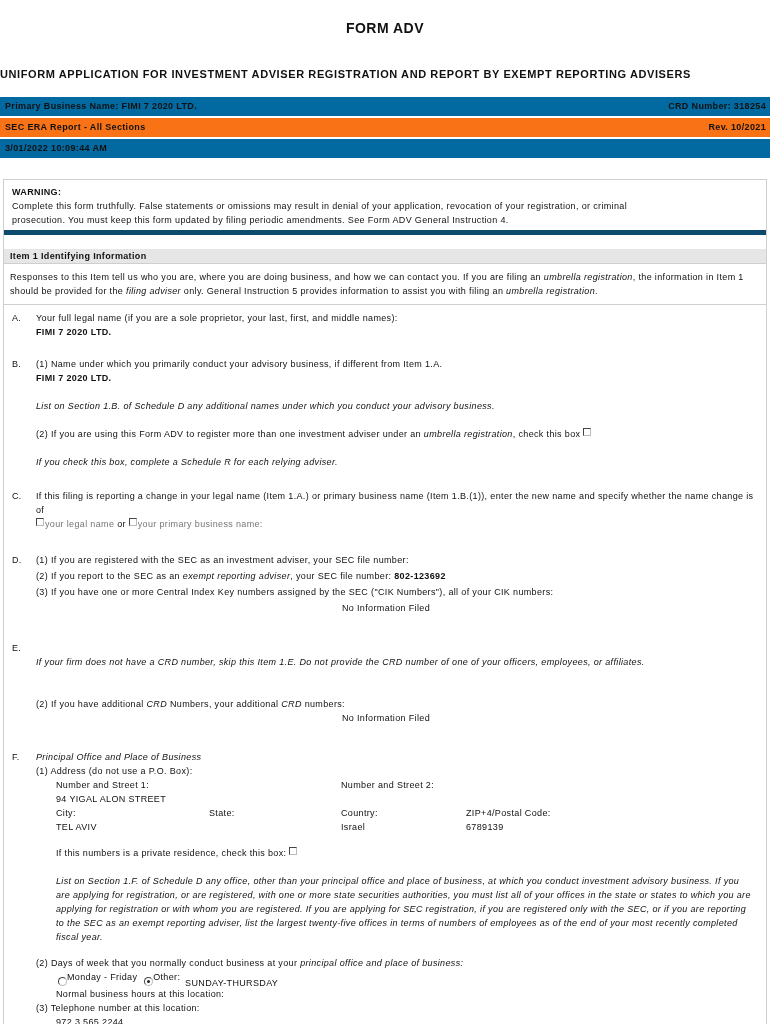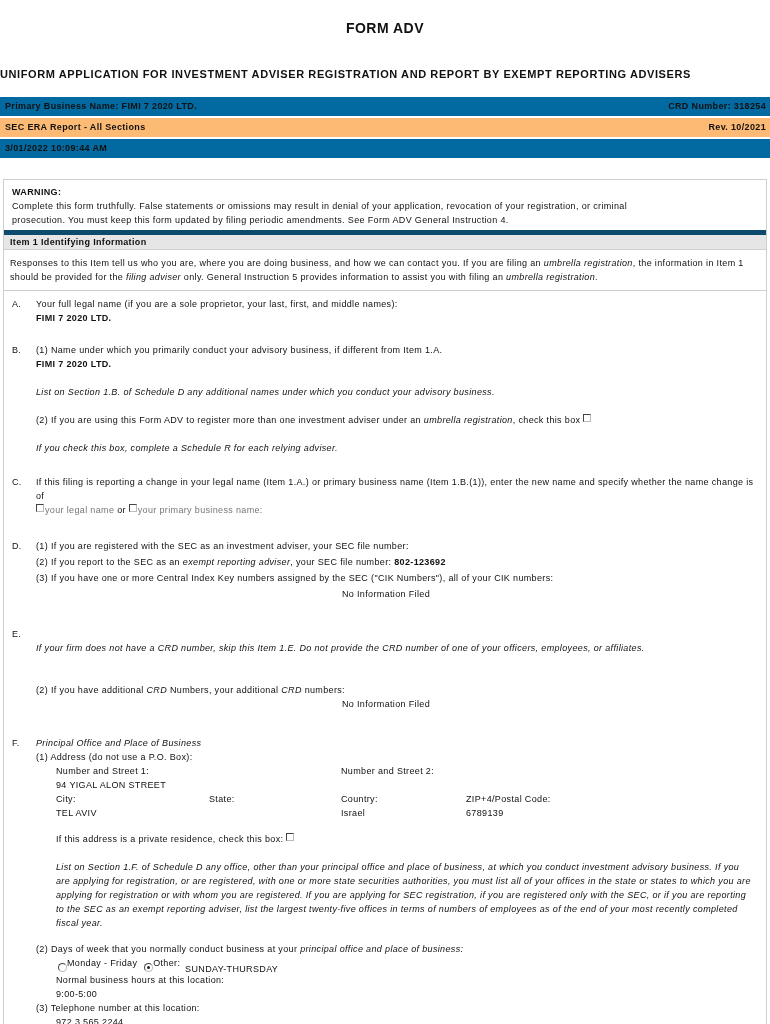--- a/index.html
+++ b/index.html
@@ -2,25 +2,25 @@
 <html><head>
 <meta charset="utf-8">
 <style>
   * { box-sizing: border-box; margin: 0; padding: 0; }
   html, body { width: 770px; height: 1024px; overflow: hidden; background: #ffffff; }
   body { font-family: "Liberation Sans", sans-serif; color: #111; font-size: 9px; letter-spacing: 0.35px; }
   .title { text-align: center; font-weight: bold; font-size: 14px; padding-top: 20px; letter-spacing: 0.5px; }
   .subtitle { font-weight: bold; font-size: 11px; margin-top: 32px; letter-spacing: 0.6px; }
   .hdr-table { margin-top: 17px; width: 770px; }
   .hdr-row { display: flex; justify-content: space-between; background: #0369a1; height: 19px; line-height: 19px; padding: 0 4px 0 5px; font-weight: bold; font-size: 9px; margin-bottom: 2px; }
-  .hdr-row.light { background: #fdba74; }
+  .hdr-row.light { background: #f97316; }
   .main { margin-top: 21px; border: 1px solid #cfcfcf; border-bottom: none; width: 764px; margin-left: 3px; }
   .warning { padding: 5px 8px 3px 8px; line-height: 14px; border-bottom: 5px solid #0c4a6e; display: flex; flex-direction: column; }
   .warning .lbl { font-weight: bold; width: 61px; flex: none; }
-  .section-hdr { background: #e6e6e6; font-weight: bold; padding: 0 6px; height: 15px; line-height: 15px; border-bottom: 1px solid #cfcfcf; }
+  .section-hdr { background: #e6e6e6; font-weight: bold; padding: 0 6px; height: 15px; line-height: 15px; border-bottom: 1px solid #cfcfcf; margin-top: 14px; }
   .intro { padding: 6px 6px 6px 6px; line-height: 14px; border-bottom: 1px solid #cfcfcf; }
   .item { display: flex; padding: 5px 6px 0 8px; line-height: 14px; }
   .item .ltr { width: 24px; flex: none; }
   .item .body { flex: 1; }
   .bold { font-weight: bold; }
   i, .it { font-style: italic; }
   .gray { color: #777; }
   .center { text-align: center; }
   .cb { display: inline-block; width: 8px; height: 8px; border: 1px solid #444; border-right-color: #bbb; border-bottom-color: #bbb; vertical-align: 1px; margin-right: 1px; }
   .radio { display: inline-block; width: 9px; height: 9px; border-radius: 50%; border: 1px solid #444; border-right-color: #bbb; border-bottom-color: #bbb; vertical-align: -3px; position: relative; }
@@ -143,38 +143,37 @@
           <span>State:</span>
           <span>Country:</span>
           <span>ZIP+4/Postal Code:</span>
           <span>TEL AVIV</span>
           <span></span>
           <span>Israel</span>
           <span>6789139</span>
         </div>
         <div class="row-gap" style="height:12px;"></div>
         <div>
-          <span>If this address is a private residence, check this box:</span>
+          <span>If this numbers is a private residence, check this box:</span>
           <span class="cb"></span>
         </div>
         <div class="row-gap"></div>
         <div class="it" style="padding-right:4px;">List on Section 1.F. of Schedule D any office, other than your principal office and place of business, at which you conduct investment advisory business. If you are applying for registration, or are registered, with one or more state securities authorities, you must list all of your offices in the state or states to which you are applying for registration or with whom you are registered. If you are applying for SEC registration, if you are registered only with the SEC, or if you are reporting to the SEC as an exempt reporting adviser, list the largest twenty-five offices in terms of numbers of employees as of the end of your most recently completed fiscal year.</div>
       </div>
       <div class="row-gap" style="height:12px;"></div>
       <div>
         <span>(2) Days of week that you normally conduct business at your </span><i>principal office and place of business:</i>
       </div>
       <div class="sub" style="padding-left:22px; height:17px;">
         <span class="radio"></span><span style="vertical-align:3px;">Monday - Friday</span>
         <span class="radio on" style="margin-left:4px;"></span><span style="vertical-align:3px;text-align:right;">Other:</span>
         <span style="vertical-align:-3px; margin-left:2px;">SUNDAY-THURSDAY</span>
       </div>
       <div class="sub">
         <div>Normal business hours at this location:</div>
-        <div>9:00-5:00</div>
       </div>
       <div>(3) Telephone number at this location:</div>
       <div class="sub">972.3.565.2244</div>
       <div>(4) Facsimile number at this location, if any:</div>
       <div class="sub">972.3.5652245</div>
 
     </div>
   </div>
 </div>
 

